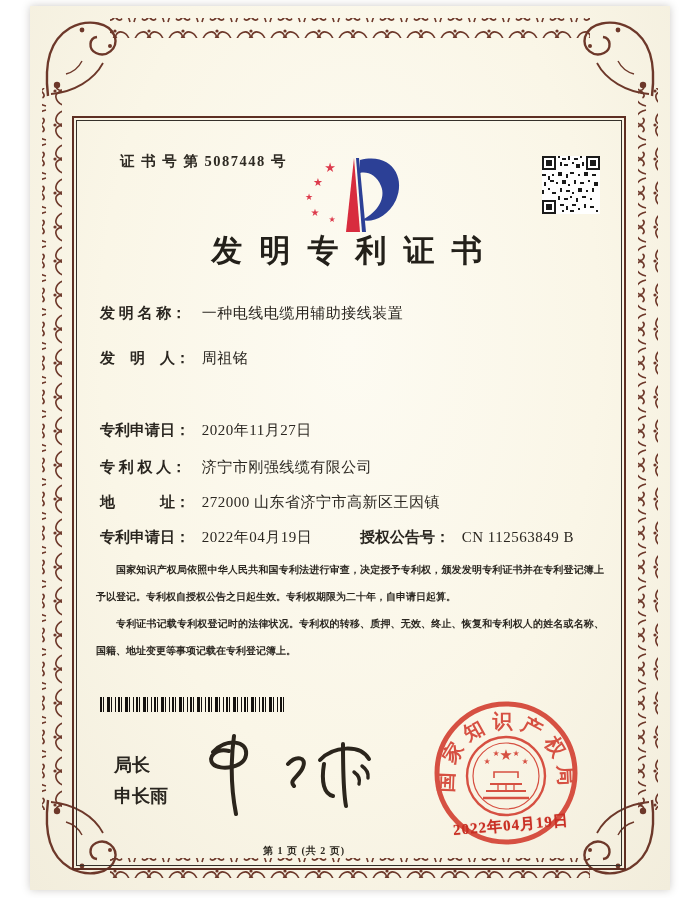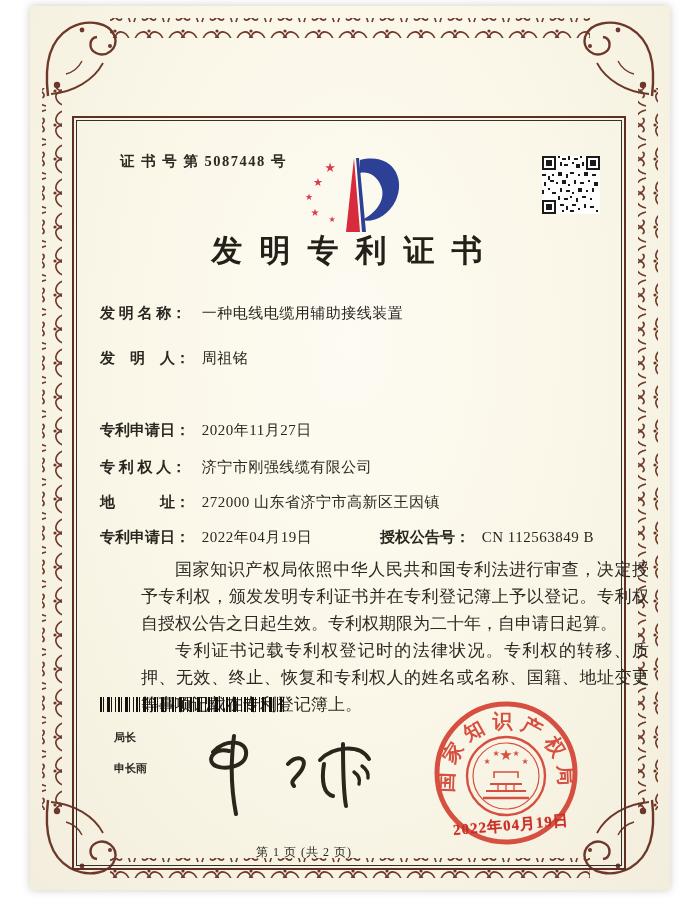--- a/index.html
+++ b/index.html
@@ -26,47 +26,47 @@
   .qr{position:absolute;left:512px;top:150px;}
 
   .title{position:absolute;left:42px;top:224px;width:550px;text-align:center;
          font-size:31px;font-weight:bold;letter-spacing:.55em;text-indent:.55em;
          color:#23201a;}
 
   .row{position:absolute;left:70px;font-size:15px;white-space:nowrap;
        font-weight:bold;color:#2a2620;}
   .row .lab{display:inline-block;min-width:92px;}
   .row .val{font-weight:normal;margin-left:6px;letter-spacing:.5px;}
-  .row .lab2{margin-left:64px;}
-
-  .paras{position:absolute;left:66px;top:550px;width:508px;font-size:17px;
-         line-height:27px;text-align:justify;color:#2c2822;font-weight:400;margin-left:45px;}
+  .row .lab2{margin-left:44px;}
+
+  .paras{position:absolute;left:66px;top:550px;width:508px;font-size:10px;
+         line-height:27px;text-align:justify;color:#2c2822;font-weight:700;}
   .paras p{margin:0;text-indent:2em;}
 
   .barcode{position:absolute;left:70px;top:691px;width:186px;height:15px;
     background:repeating-linear-gradient(90deg,
       #14110e 0 2px,transparent 2px 3px,
       #14110e 3px 4px,transparent 4px 7px,
       #14110e 7px 10px,transparent 10px 11px,
       #14110e 11px 12px,transparent 12px 15px,
       #14110e 15px 16px,transparent 16px 18px);}
 
-  .director{position:absolute;left:84px;top:716px;font-size:11px;font-weight:bold;
+  .director{position:absolute;left:84px;top:744px;font-size:18px;font-weight:bold;
             line-height:31px;color:#2a2620;}
 
   .sig{position:absolute;left:158px;top:722px;}
 
   .seal{position:absolute;left:390px;top:682px;}
   .seal-date{position:absolute;left:396px;top:810px;width:170px;text-align:center;
              font-size:15px;font-weight:bold;color:#c92f24;letter-spacing:1px;
              transform:rotate(-5deg);text-shadow:0 0 1px rgba(201,47,36,.55);
              font-family:"Liberation Serif","DejaVu Serif",serif;}
 
   .footer{position:absolute;left:42px;top:838px;width:464px;text-align:center;
-          font-size:12px;font-weight:normal;color:#2b271f;letter-spacing:1px;}
+          font-size:10px;font-weight:bold;color:#2b271f;letter-spacing:1px;}
 </style>
 </head>
 <body>
 
 <div class="sheet">
 
   <svg class="lace" width="640" height="884" viewBox="0 0 640 884">
     <defs>
       <pattern id="laceH" width="34" height="20" patternUnits="userSpaceOnUse">
         <g fill="none" stroke="#6d382a" stroke-width="1.6">

